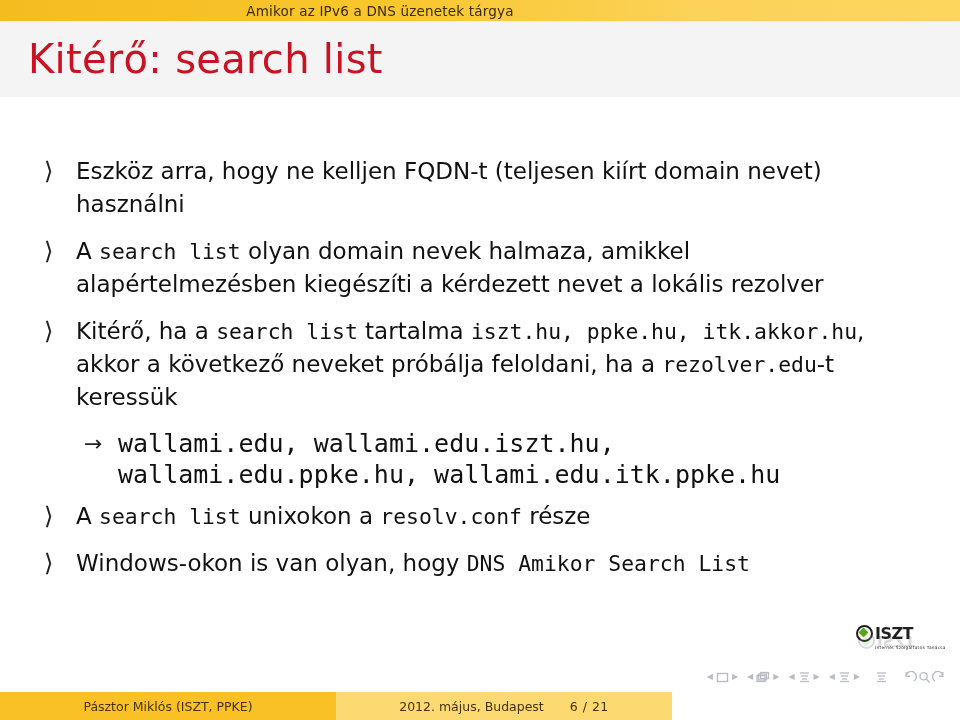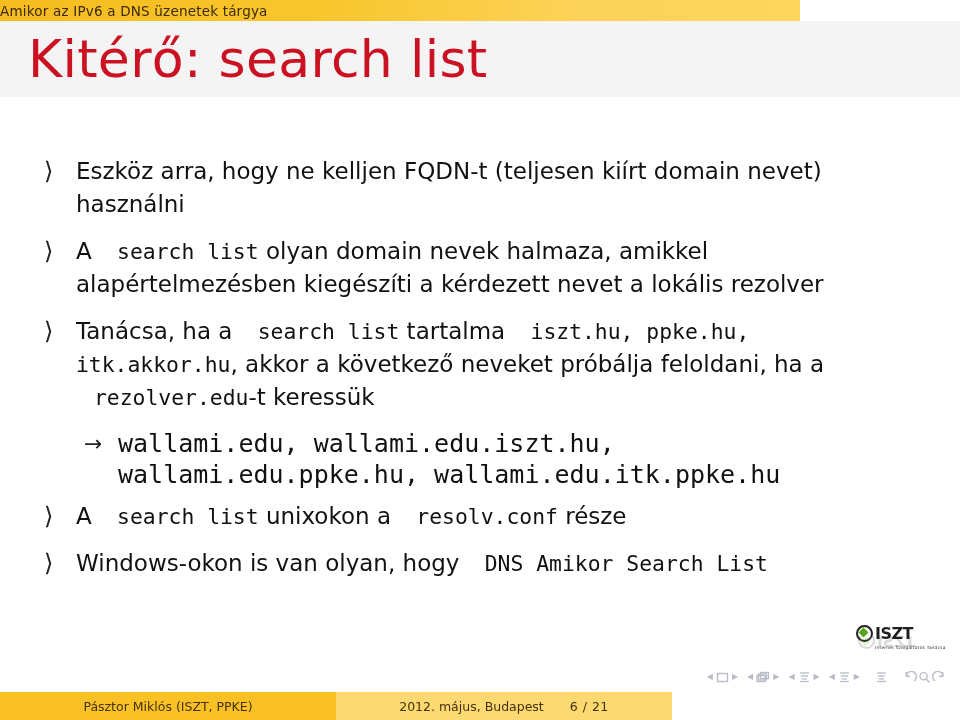--- a/index.html
+++ b/index.html
@@ -12,47 +12,47 @@
     background: #ffffff;
     font-family: "DejaVu Sans", sans-serif;
     overflow: hidden;
     position: relative;
   }
 
   
   .headbar {
     position: absolute;
     top: 0; left: 0;
-    width: 800px;
+    width: 960px;
     height: 21px;
     background: linear-gradient(to right, #f5bc20 0%, #f8c62c 40%, #fcd258 72%, #fdd65e 100%);
     display: flex;
     align-items: center;
-    justify-content: flex-start;
+    justify-content: center;
   }
   .headbar-title {
     font-size: 13.5px;
     color: #3b2a08;
     padding-right: 200px;
     letter-spacing: 0.2px;
     white-space: nowrap;
   }
 
   
   .titleband {
     position: absolute;
     top: 21px; left: 0;
     width: 960px;
     height: 76px;
     background: #f4f4f4;
     display: flex;
     align-items: center;
   }
   .frame-title {
-    font-size: 52px;
+    font-size: 40px;
     color: #cc1122;
     padding-left: 28px;
     letter-spacing: 0.3px;
     white-space: nowrap;
     font-weight: normal;
   }
 
   
   .body {
     position: absolute;
@@ -104,21 +104,20 @@
   .subitem .itemtext {
     flex: 1 1 auto;
     font-family: "DejaVu Sans Mono", monospace;
     font-size: 25px;
     line-height: 31px;
   }
 
   .mono {
     font-family: "DejaVu Sans Mono", monospace;
     font-size: 0.93em;
-    margin-left: 18px;
   }
   .alert-bold {
     font-weight: normal;
   }
 
   
   .logo-wrap {
     position: absolute;
     left: 856px;
     top: 622px;
@@ -246,21 +245,21 @@
     <span class="itemtext"><span>Eszköz arra, hogy ne kelljen FQDN-t (teljesen kiírt domain nevet) használni</span></span>
   </div>
 
   <div class="item">
     <span class="marker">⟩</span>
     <span class="itemtext"><span>A </span><span class="mono">search list</span><span> olyan domain nevek halmaza, amikkel alapértelmezésben </span><span class="alert-bold">kiegészíti</span><span> a kérdezett nevet a lokális rezolver</span></span>
   </div>
 
   <div class="item">
     <span class="marker">⟩</span>
-    <span class="itemtext"><span>Tanácsa, ha a </span><span class="mono">search list</span><span> tartalma </span><span class="mono">iszt.hu, ppke.hu, itk.akkor.hu</span><span>, akkor a következő neveket próbálja feloldani, ha a </span><span class="mono">rezolver.edu</span><span>-t keressük</span></span>
+    <span class="itemtext"><span>Kitérő, ha a </span><span class="mono">search list</span><span> tartalma </span><span class="mono">iszt.hu, ppke.hu, itk.akkor.hu</span><span>, akkor a következő neveket próbálja feloldani, ha a </span><span class="mono">rezolver.edu</span><span>-t keressük</span></span>
   </div>
 
   <div class="subitem">
     <span class="marker">→</span>
     <span class="itemtext">wallami.edu, wallami.edu.iszt.hu, wallami.edu.ppke.hu, wallami.edu.itk.ppke.hu</span>
   </div>
 
   <div class="item">
     <span class="marker">⟩</span>
     <span class="itemtext"><span>A </span><span class="mono">search list</span><span> unixokon a </span><span class="mono">resolv.conf</span><span> része</span></span>

